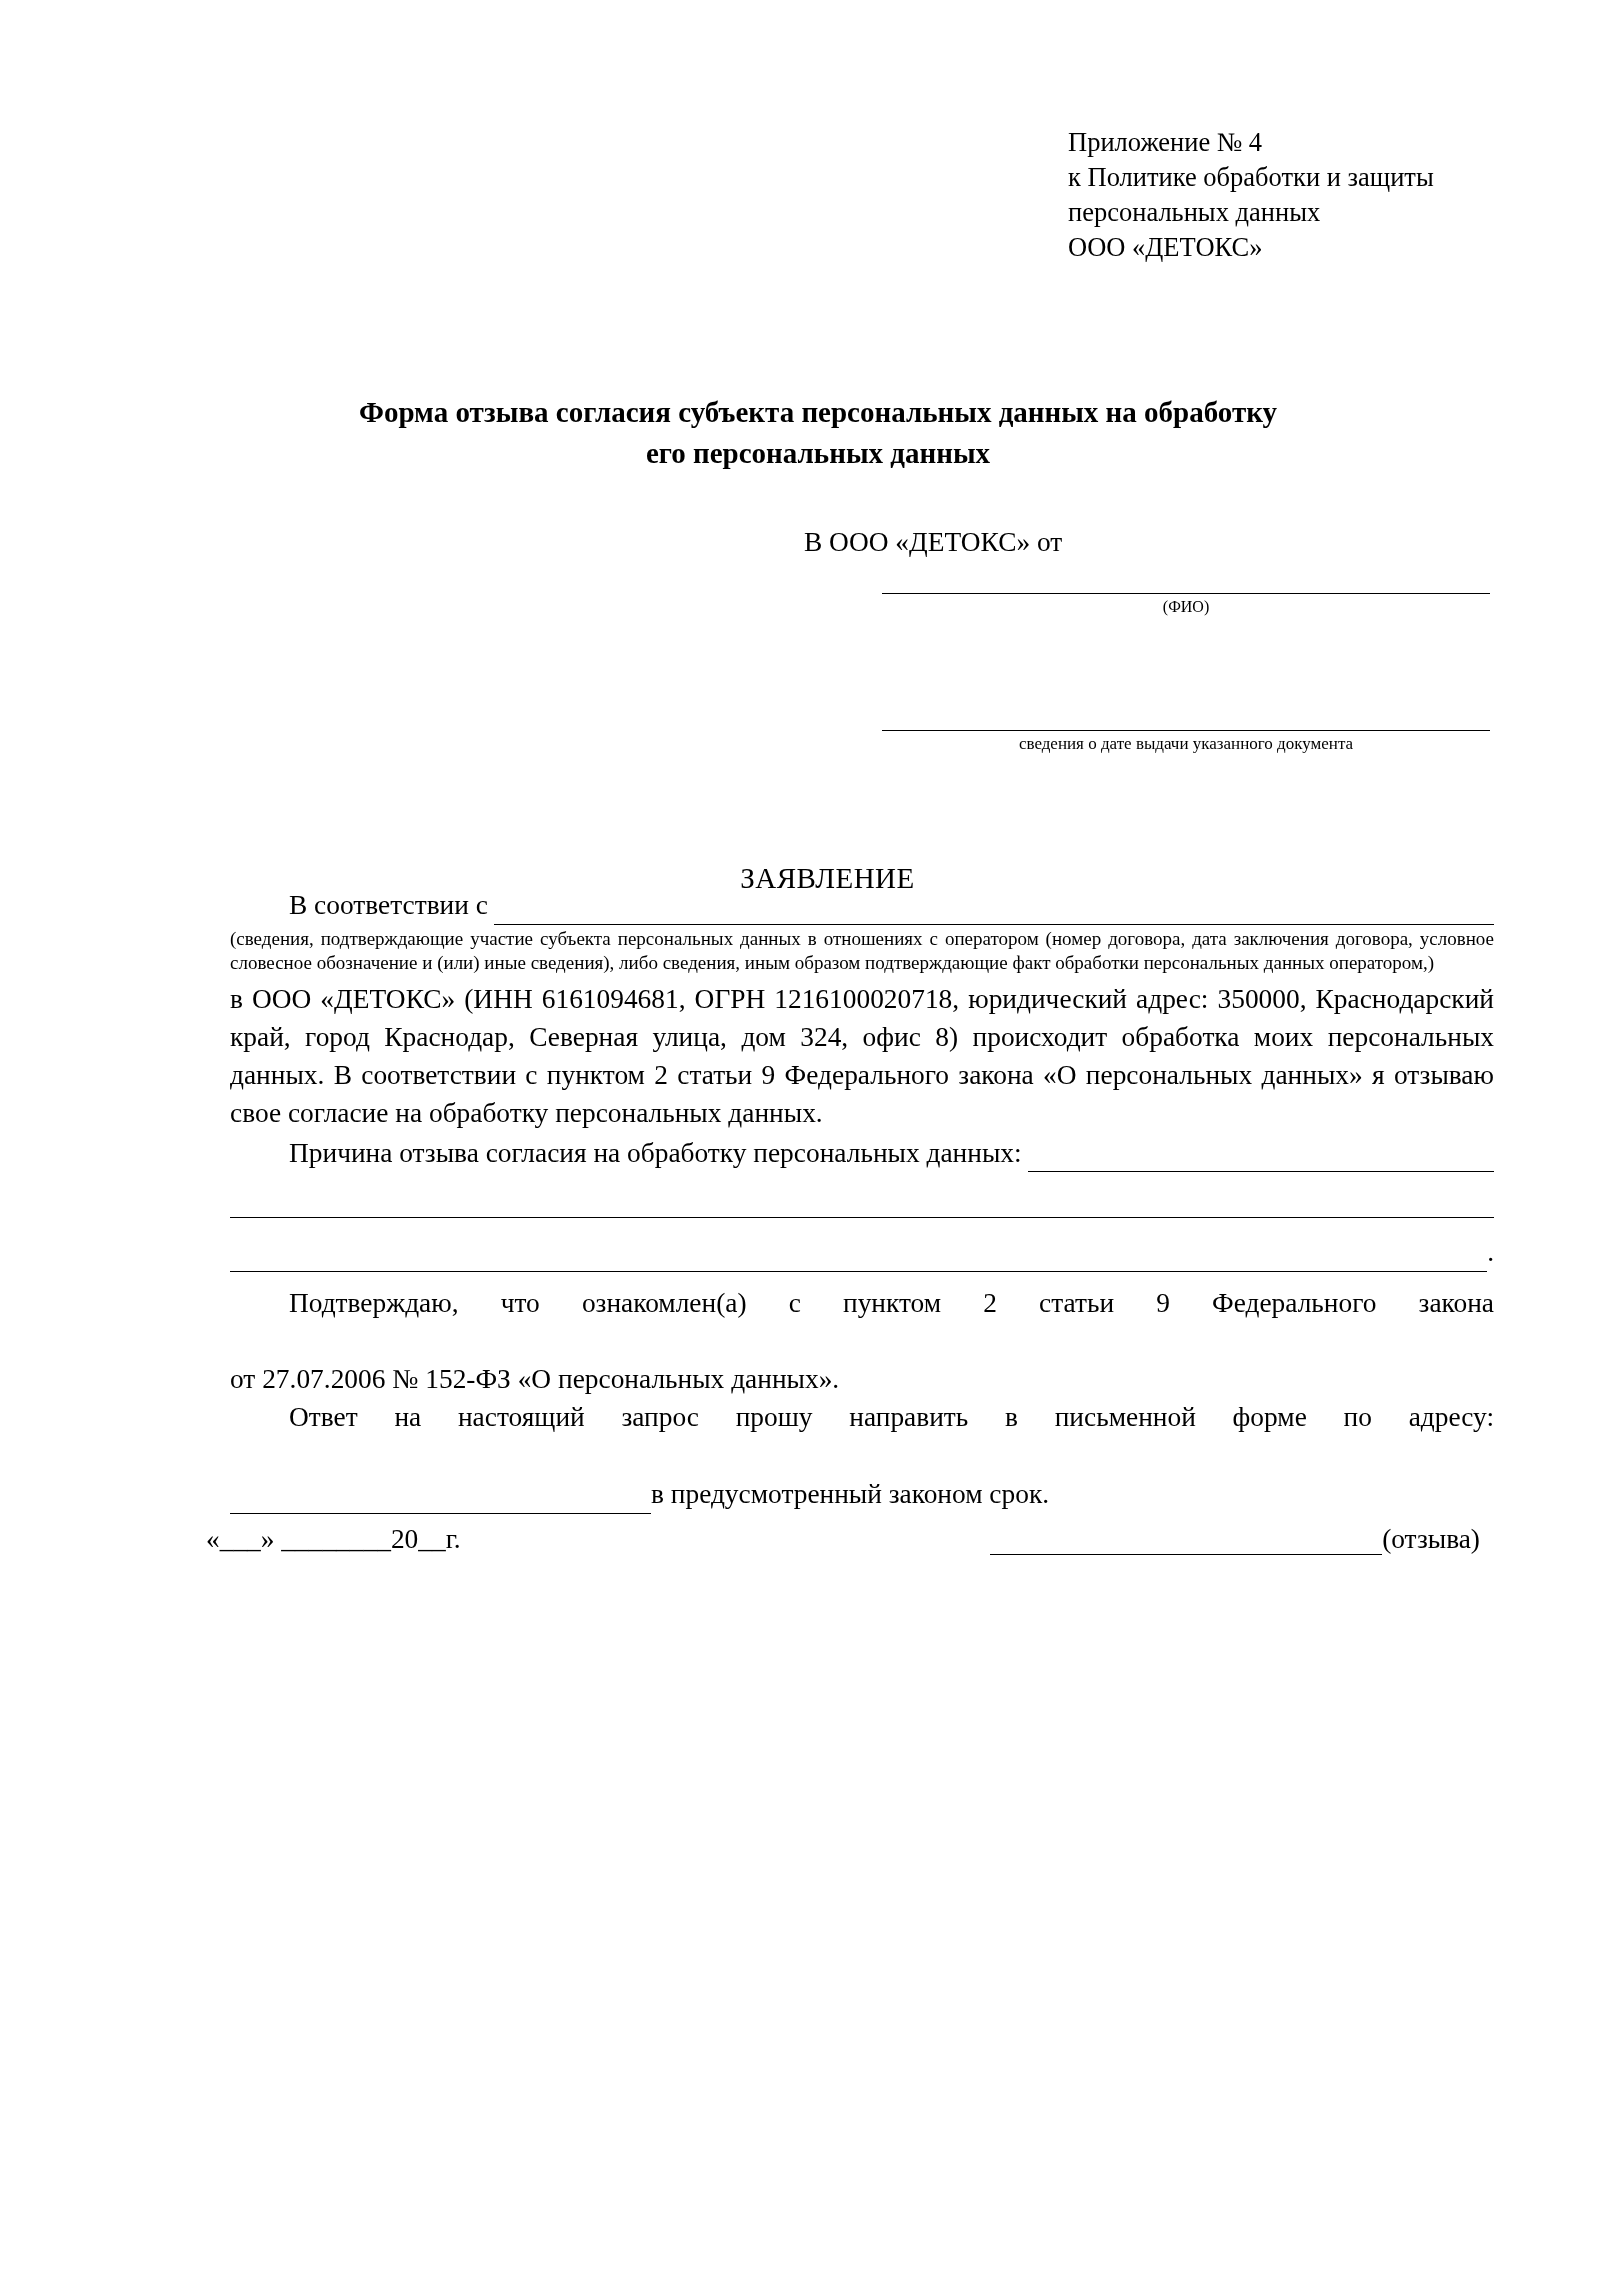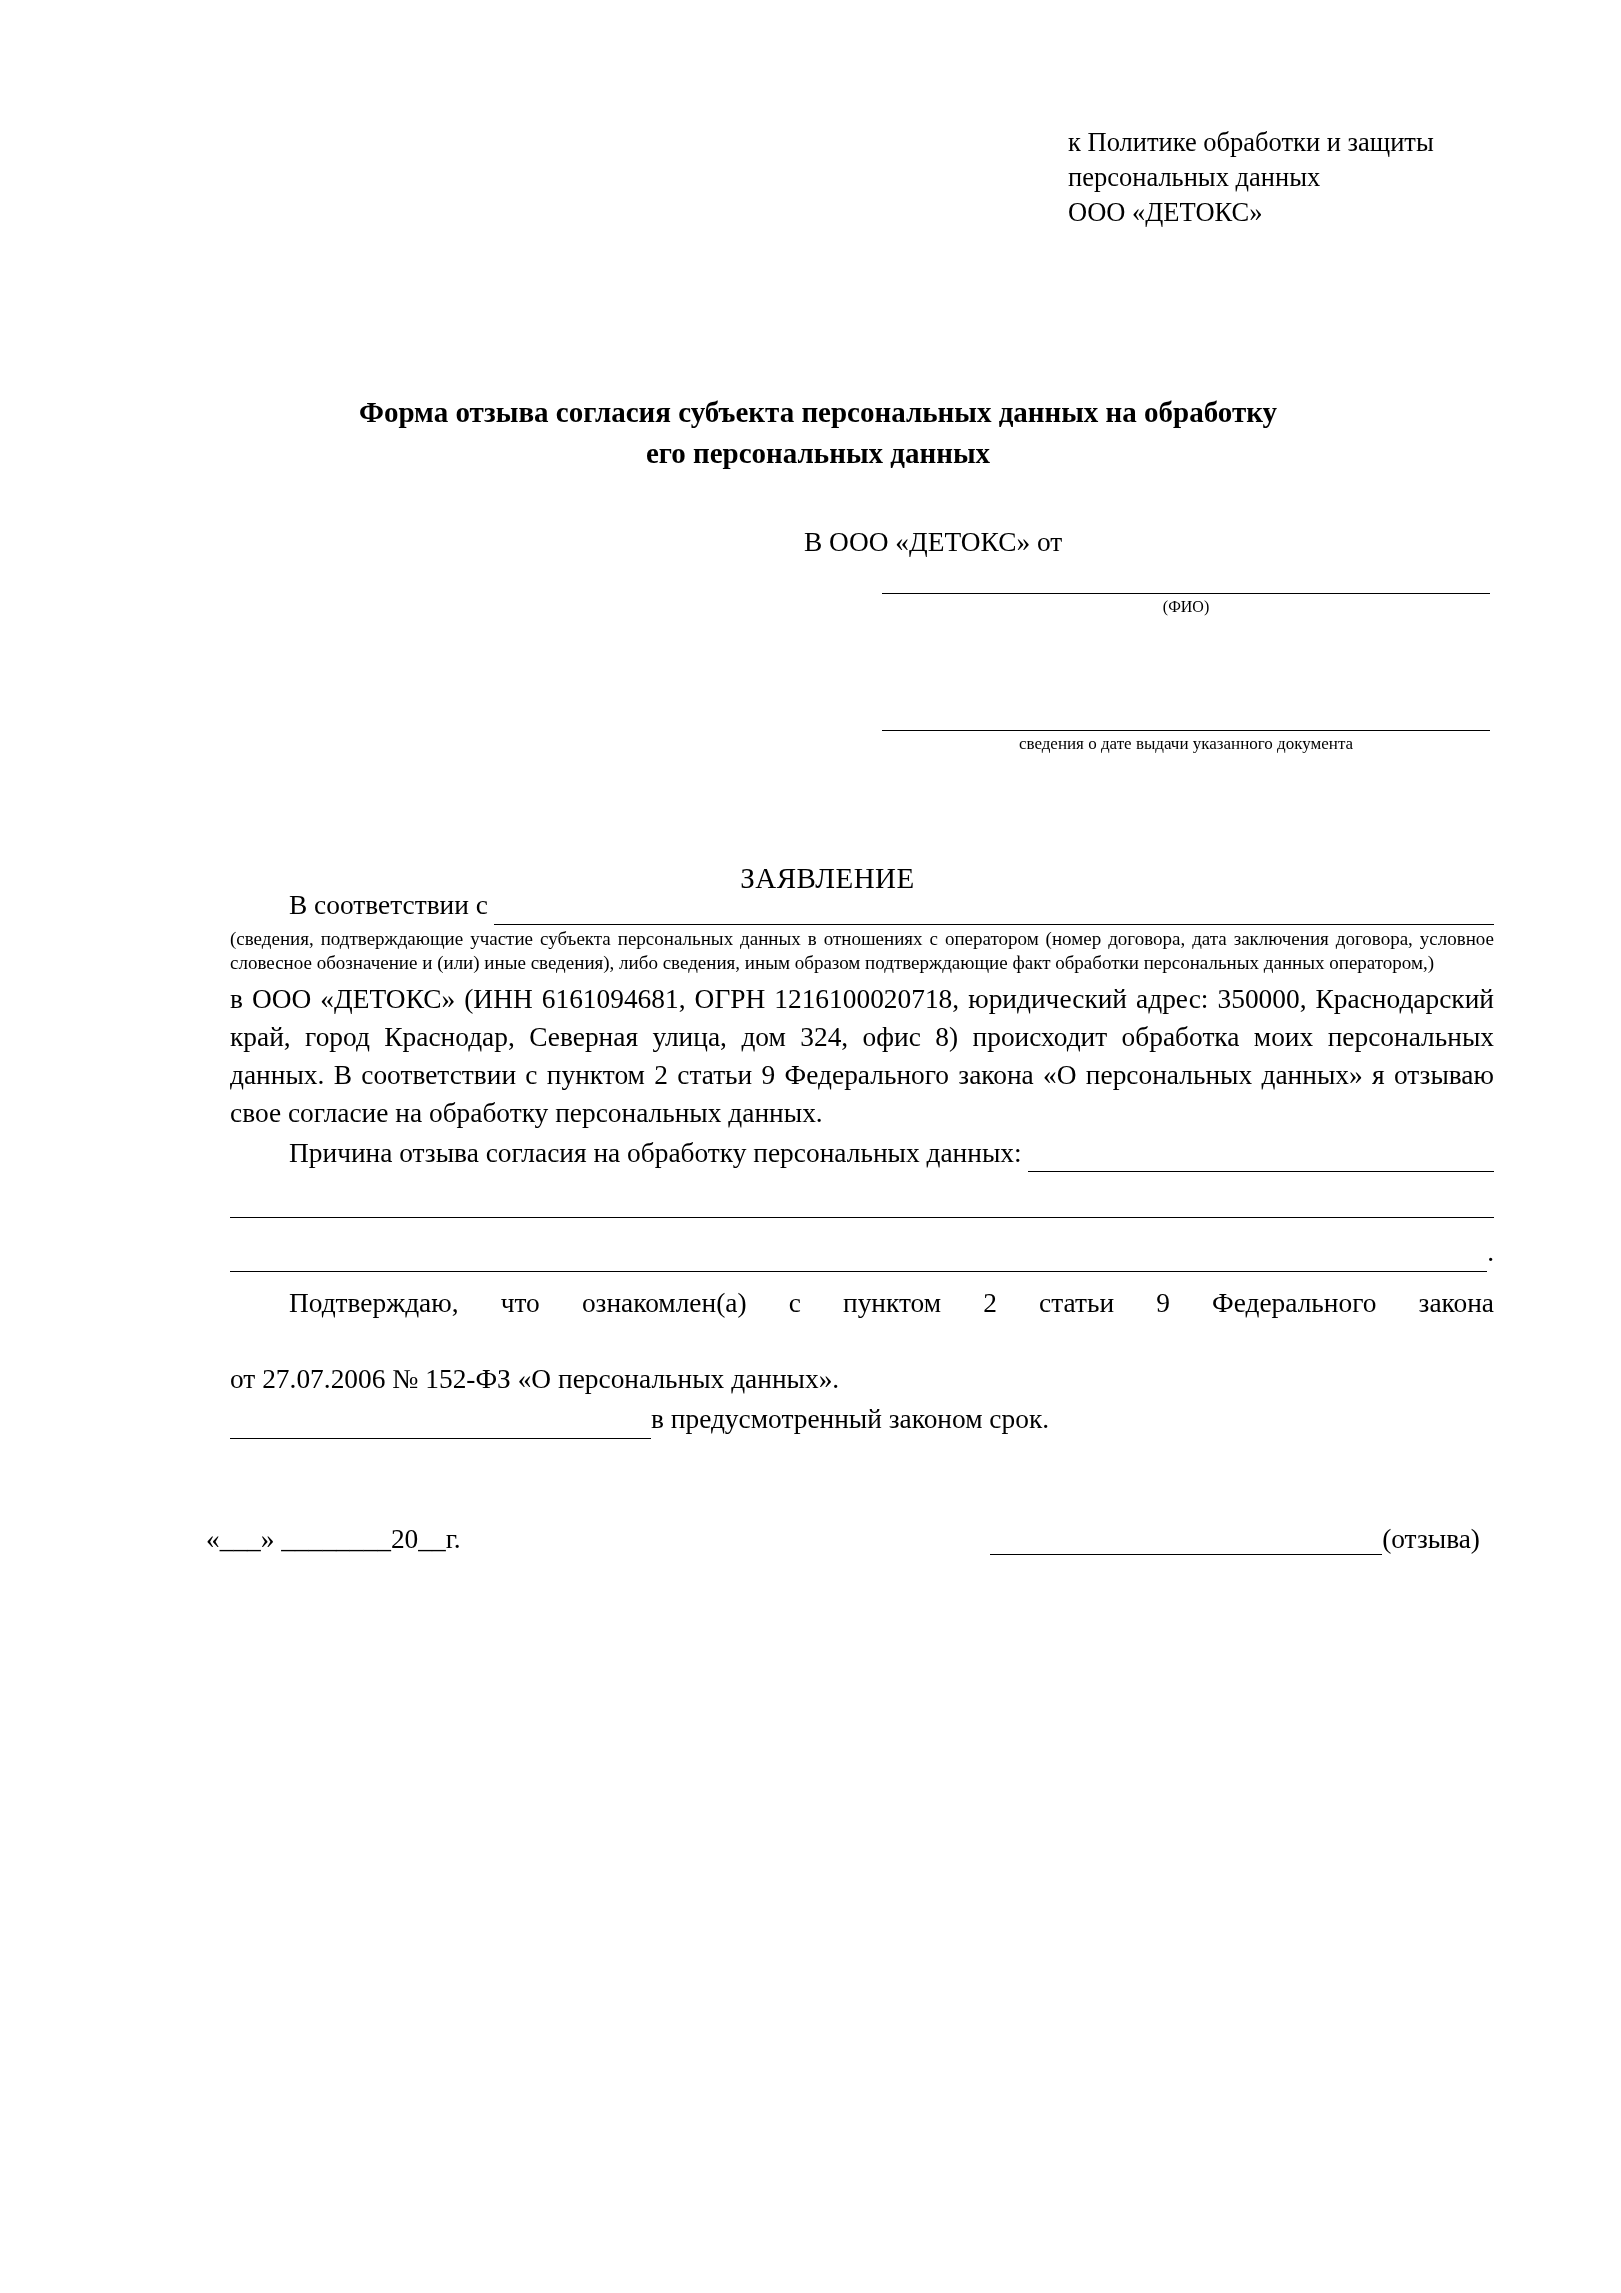--- a/index.html
+++ b/index.html
@@ -168,20 +168,21 @@
     display: inline-block;
     width: 100%;
   }
 </style>
 </head>
 <body>
 
 <div class="page">
 
   <div class="header-block">
+    <div>Приложение № 4</div>
     <div>к Политике обработки и защиты</div>
     <div>персональных данных</div>
     <div>ООО «ДЕТОКС»</div>
   </div>
 
   <div class="doc-title">
     <div>Форма отзыва согласия субъекта персональных данных на обработку</div>
     <div>его персональных данных</div>
   </div>
 
@@ -224,20 +225,23 @@
     <div class="rule-dot" style="margin-top:15.7px;">
       <span class="rule"></span>
       <span>.</span>
     </div>
 
     <div class="para justify-stretch" style="margin-top:13.7px;">
       <span class="indent"></span><span>Подтверждаю, что ознакомлен(а) с пунктом 2 статьи 9 Федерального закона</span>
     </div>
     <div class="para">от 27.07.2006 № 152-ФЗ «О персональных данных».</div>
 
+    <div class="para justify-stretch">
+      <span class="indent"></span><span>Ответ на настоящий запрос прошу направить в письменной форме по адресу:</span>
+    </div>
 
     <div class="line-row" style="margin-top:2px;">
       <span class="rule" style="flex:0 0 421px; margin-left:0;"></span>
       <span>в предусмотренный законом срок.</span>
     </div>
 
   </div>
 
   <div class="sign-row">
     <div class="sign-date">«___» ________20__г.</div>

